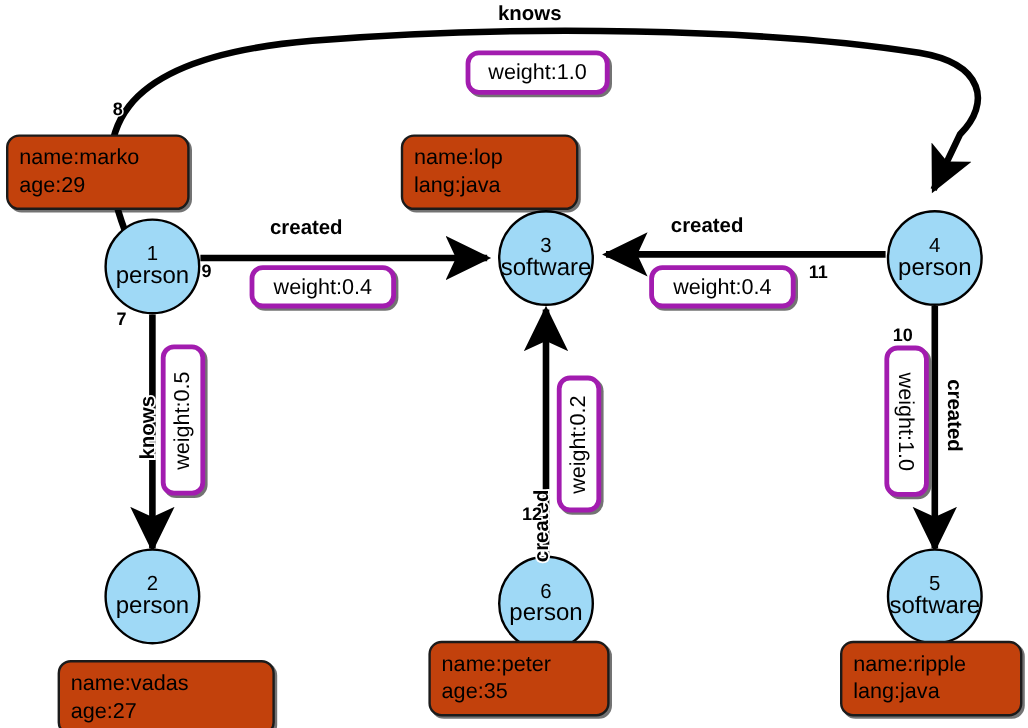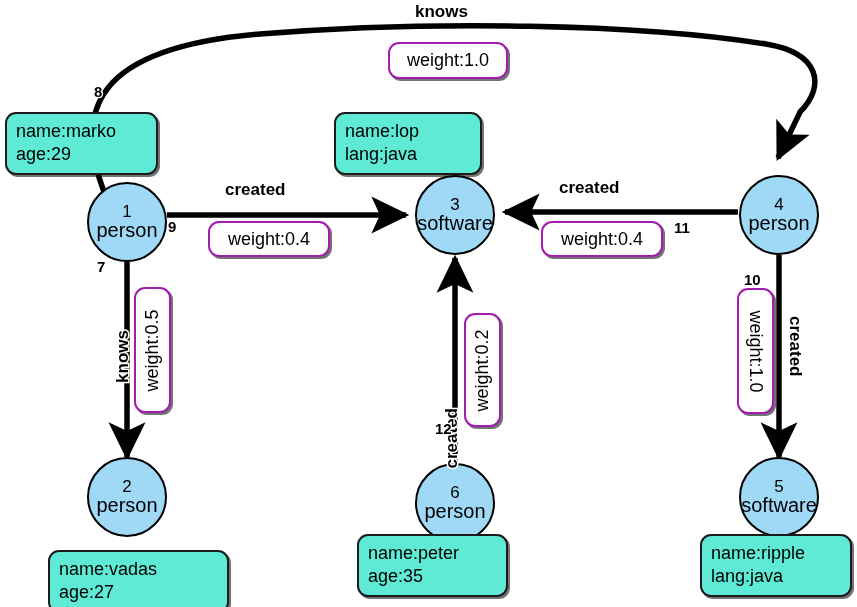--- a/index.html
+++ b/index.html
@@ -25,38 +25,38 @@
     line-height:1.05;
     color:#000;
     z-index:6;
   }
   .vertex .vid{font-size:17px;}
   .vertex .vlabel{font-size:20px;}
 
   
   .propbox{
     position:absolute;
-    background:#5eead4;
+    background:#c2410c;
     border:2px solid #1b1b1b;
     border-radius:11px;
     box-sizing:border-box;
     padding:6px 9px;
     font-size:18px;
     line-height:1.30;
     color:#000;
     box-shadow:2px 2px 0 rgba(0,0,0,.55);
     z-index:8;
     white-space:nowrap;
   }
 
   
   .weight{
     position:absolute;
     background:#ffffff;
-    border:2px solid #a21caf;
+    border:4px solid #a21caf;
     border-radius:11px;
     box-sizing:border-box;
     font-size:18px;
     color:#000;
     box-shadow:2px 2px 0 rgba(0,0,0,.55);
     display:flex;align-items:center;justify-content:center;
     z-index:7;
     white-space:nowrap;
   }
   .weight.vert{ }

